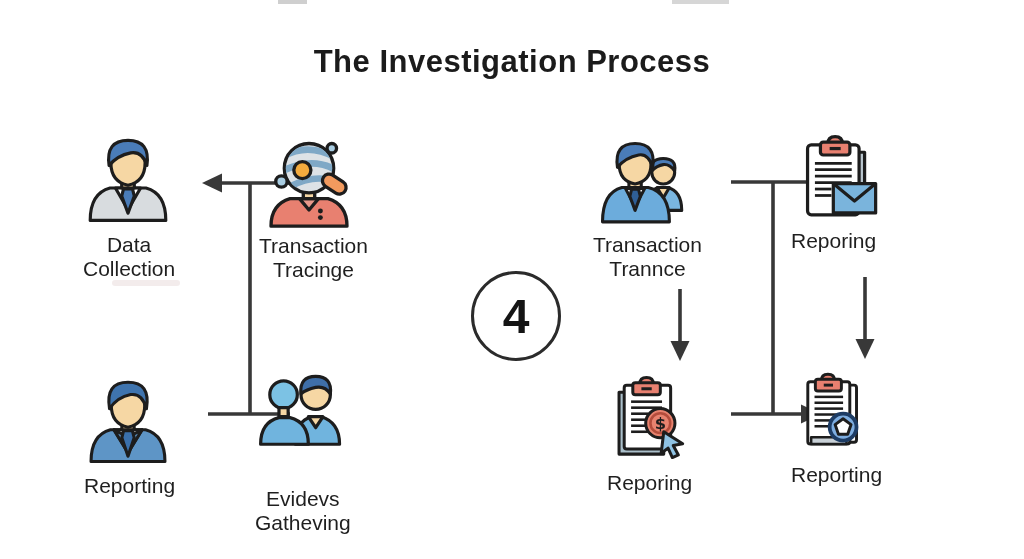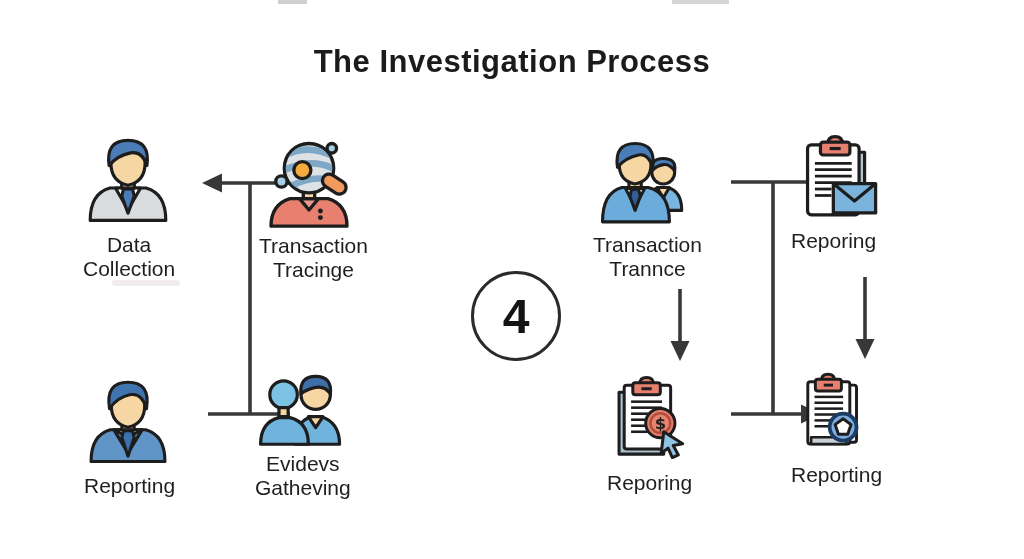--- a/index.html
+++ b/index.html
@@ -148,21 +148,21 @@
         <path d="M66 60 L54 66 L50 86 Z" fill="#5e95c6"></path>
         <path d="M45 61 L55 61 L57 69 L50 90 L43 69 Z" fill="#3a70ac"></path>
         <rect x="43" y="44" width="14" height="16" fill="#f6d7a4"></rect>
         <path d="M31 32 Q31 10 50 10 Q69 10 69 32 Q69 53 50 57 Q31 53 31 32 Z" fill="#f6d7a4"></path>
         <path d="M29 36 Q24 6 50 6 Q76 6 71 36 Q66 18 53 20 Q38 23 29 36 Z" fill="#3f74ae"></path>
       </g>
     </svg>
     <div class="label">Reporting</div>
   </div>
 
-  <div class="node" style="left:255px;top:369px;width:170px;">
+  <div class="node" style="left:255px;top:369px;width:170px;gap:35px;">
     <svg class="icon" width="92" height="78" viewBox="0 0 100 85">
       <g stroke="#1d1d1d" stroke-width="3.5" stroke-linejoin="round">
         <circle cx="66" cy="28" r="16" fill="#f6d7a4"></circle>
         <path d="M50 27 Q48 8 66 8 Q84 8 82 27 Q76 18 66 20 Q56 22 50 27 Z" fill="#3f6fa8"></path>
         <path d="M44 82 Q44 56 62 52 L72 52 Q92 58 92 82 Z" fill="#70b4de"></path>
         <path d="M58 52 L66 64 L74 52 Z" fill="#f6d7a4"></path>
         <circle cx="31" cy="28" r="15" fill="#7cc2e4"></circle>
         <rect x="26" y="42" width="10" height="10" fill="#f6d7a4"></rect>
         <path d="M6 82 Q6 58 26 53 L38 53 Q58 58 58 82 Z" fill="#70b4de"></path>
       </g>

